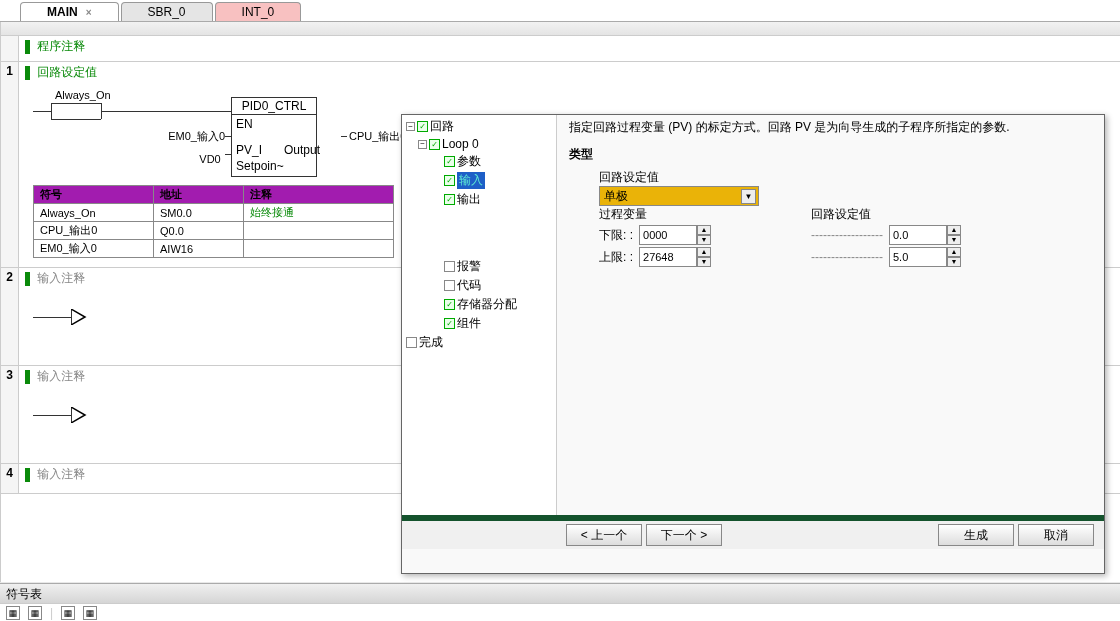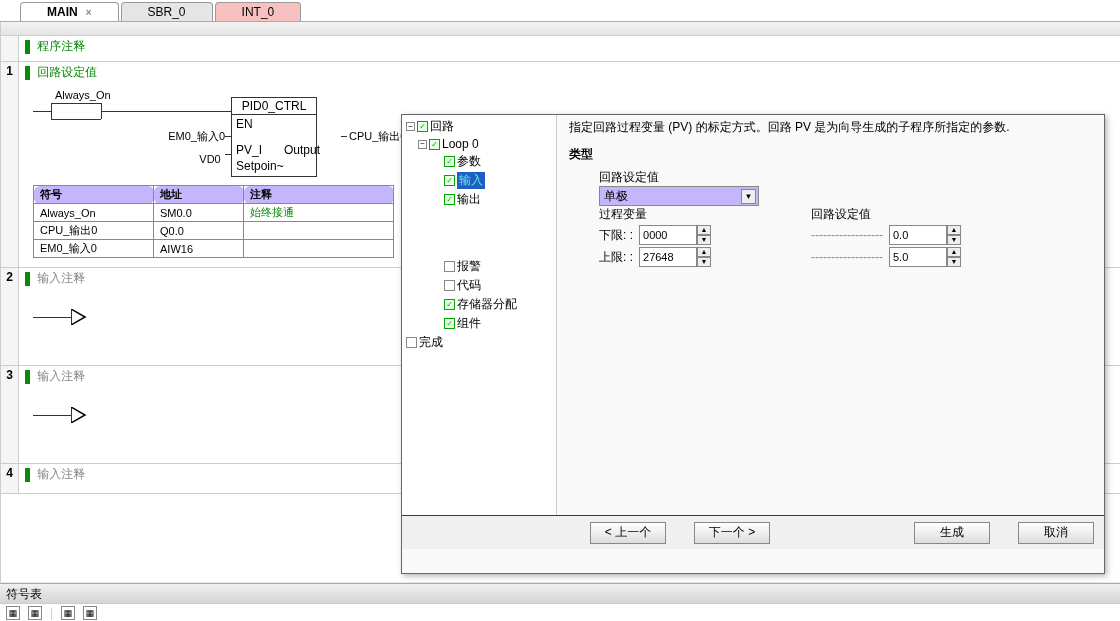--- a/index.html
+++ b/index.html
@@ -26,46 +26,46 @@
 
 .ladder { position: relative; height: 180px; }
 .lbl { position: absolute; font-size: 11px; }
 .box { position: absolute; border: 1px solid #333; background: #fff; }
 .line-h { position: absolute; height: 1px; background: #333; }
 .line-v { position: absolute; width: 1px; background: #333; }
 
 
 .sym-table { border-collapse: collapse; margin-top: 4px; }
 .sym-table th, .sym-table td { border: 1px solid #888; padding: 1px 6px; text-align: left; background: #fff; font-size: 11px; }
-.sym-table th { background: #c4b5fd; border-radius: 6px; }
+.sym-table th { background: #a21caf; }
 
 
 .dialog { position: absolute; left: 401px; top: 114px; width: 704px; height: 460px; background: #f9f9f9; border: 1px solid #666; box-shadow: 2px 2px 6px rgba(0,0,0,.3); }
 .dlg-title { height: 24px; display: flex; align-items: center; padding: 0 6px; background: #fff; border-bottom: 1px solid #ccc; }
 .dlg-title span { flex:1; }
 .dlg-close { width: 20px; text-align: center; cursor: pointer; }
 .dlg-body { display: flex; height: 400px; }
 .tree-pane { width: 155px; border-right: 1px solid #ccc; padding: 2px 4px; background: #fff; }
 .tree-item { display: flex; align-items: center; gap: 2px; padding: 1px 0; white-space: nowrap; }
 .tree-cb { width: 11px; height: 11px; border: 1px solid #555; display: inline-flex; align-items: center; justify-content: center; font-size: 8px; }
 .tree-cb.green { border-color: #0a0; color: #0a0; background:#eaffea; }
 .tree-cb.gray { border-color: #888; color: #888; }
 .tree-expander { width:9px; height:9px; border:1px solid #888; display:inline-flex; align-items:center; justify-content:center; font-size:8px; line-height:1; }
 .tree-sel { background: #1e5fc7; color: #5eead4; padding: 0 2px; }
 .right-pane { flex: 1; padding: 4px 12px; }
 .sec-title { font-weight: bold; margin: 10px 0 6px; }
 .field-row { display: flex; align-items: center; gap: 6px; margin: 2px 0; }
-.selectish { border: 1px solid #888; height: 20px; width: 160px; display:flex; align-items:center; padding:0 4px; background:#c4b5fd; position:relative; }
+.selectish { border: 1px solid #888; height: 20px; width: 160px; display:flex; align-items:center; padding:0 4px; background:#eab308; position:relative; }
 .selectish .arrow { position:absolute; right:2px; top:2px; width:15px; height:15px; border:1px solid #888; background:#eee; display:flex; align-items:center; justify-content:center; font-size:8px; }
 .spinner { display: inline-flex; }
 .spinner input { width: 58px; height: 20px; border: 1px solid #888; padding: 0 3px; font-size:11px; }
 .spinner .btns { width: 14px; display: flex; flex-direction: column; }
 .spinner .btns div { flex:1; border:1px solid #888; background:#eee; font-size:7px; text-align:center; line-height:8px; }
 .dots { color: #888; }
-.dlg-foot { border-top: 1px solid #14532d; height: 34px; display: flex; align-items: center; padding: 0 10px; gap: 28px; background:#f0f0f0; }
+.dlg-foot { border-top: 6px solid #14532d; height: 34px; display: flex; align-items: center; padding: 0 10px; gap: 4px; background:#f0f0f0; }
 .dlg-foot .spacer { flex: 1; }
 .btn { min-width: 76px; height: 22px; border: 1px solid #888; background: linear-gradient(#fff,#ddd); cursor: pointer; }
 
 
 .status-row { position: absolute; left: 0; bottom: 18px; width: 100%; height: 20px; background: linear-gradient(#f0f0f0,#d5d5d5); border-top:1px solid #aaa; padding:2px 6px; font-size:11px; }
 .icon-row { position: absolute; left: 0; bottom: 0; width: 100%; height: 18px; background: #fff; padding: 2px 6px; display:flex; gap:8px; border-top:1px solid #ccc; }
 .mini-icon { width:14px; height:14px; border:1px solid #888; font-size:9px; text-align:center; line-height:12px; }
 </style>
 </head>
 <body>

